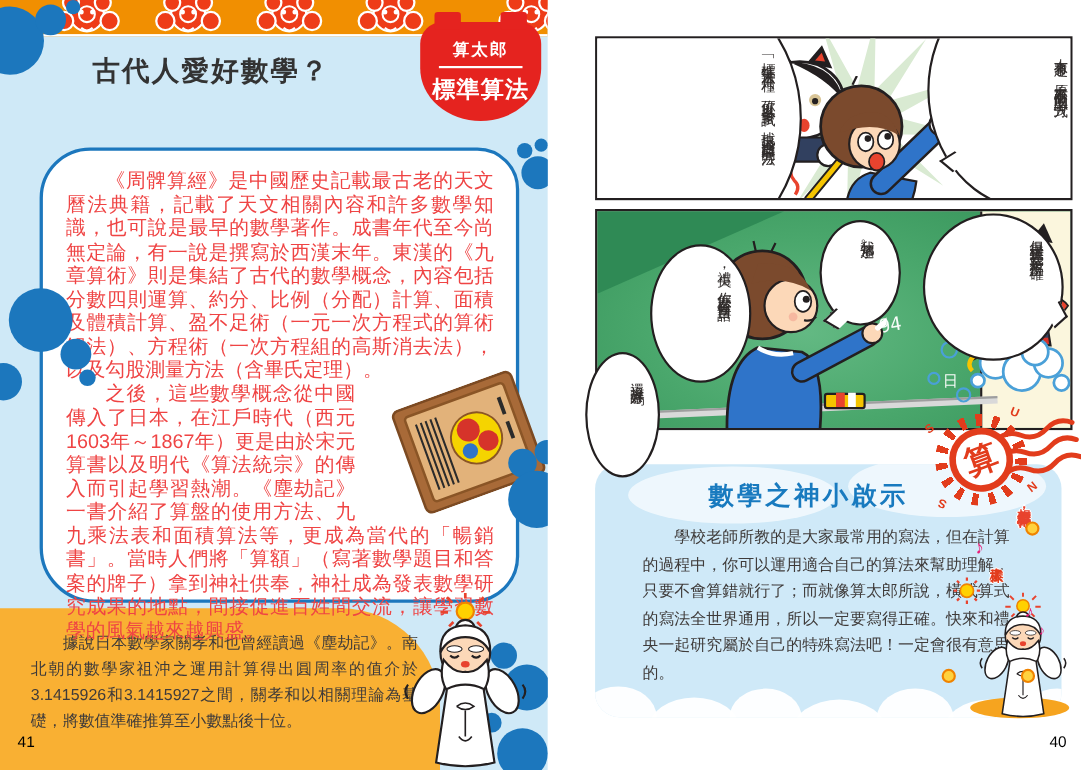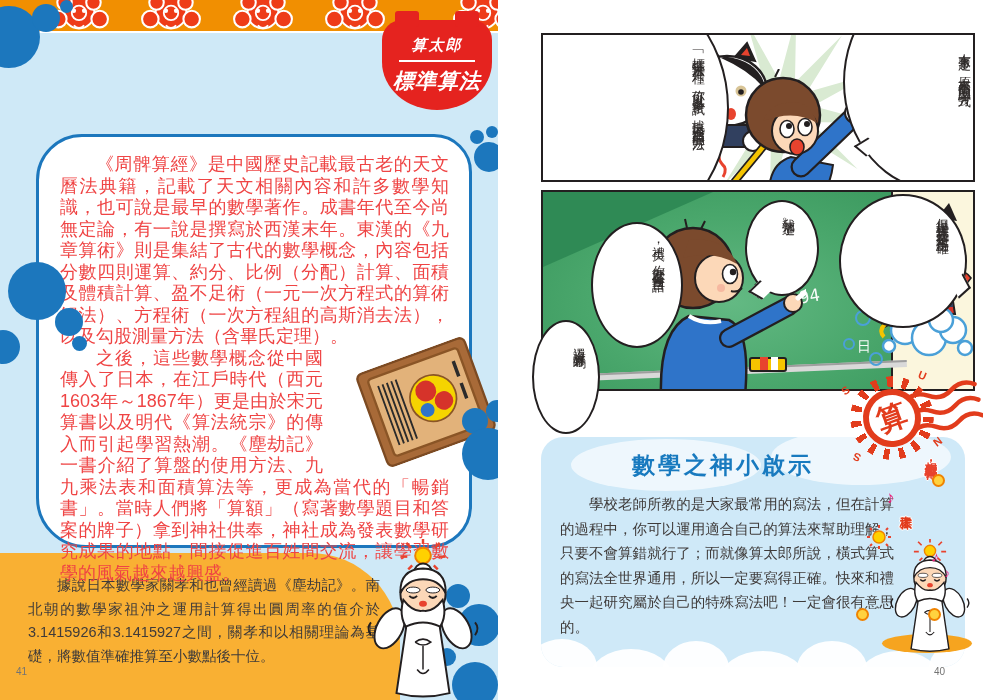--- a/index.html
+++ b/index.html
@@ -7,37 +7,37 @@
   .spread{position:relative;width:983px;height:700px;background:#fff;overflow:hidden;
     font-family:"Liberation Sans",sans-serif;color:#3f3b3a;}
 
   
   .page-left{position:absolute;left:0;top:0;width:498px;height:700px;background:#cfe9f7;overflow:hidden;}
   .band{position:absolute;left:0;top:0;width:498px;height:33px;background:#f18f01;border-bottom:2px solid #fff;}
   .motif{position:absolute;top:-8px;}
   .bcircle{position:absolute;border-radius:50%;background:#1c77bd;}
   .badge{position:absolute;left:382px;top:20px;width:110px;height:90px;background:#e5231f;z-index:6;
     border-radius:20px 20px 55px 55px/20px 20px 48px 48px;display:flex;flex-direction:column;
-    align-items:center;justify-content:center;color:#fff;text-align:center;font-style:italic;}
+    align-items:center;justify-content:center;color:#fff;text-align:center;}
   .badge:before,.badge:after{content:"";position:absolute;top:-9px;width:24px;height:16px;background:#e5231f;border-radius:3px;}
   .badge:before{left:13px;} .badge:after{right:13px;}
   .badge-small{font-size:15px;font-weight:bold;letter-spacing:2px;}
   .badge-rule{width:76px;border-top:2.5px solid #fff;margin:5px 0;}
   .badge-large{font-size:21px;font-weight:bold;letter-spacing:1px;}
   .lp-title{position:absolute;left:84px;top:47px;font-size:25px;font-weight:bold;color:#333;
     line-height:36px;letter-spacing:2px;z-index:2;}
   .main-bubble{position:absolute;left:36px;top:134px;width:436px;height:414px;background:#fff;
     border:3.5px solid #1c77bd;border-radius:46px 38px 42px 50px;padding:17px 20px 10px 21px;z-index:3;}
   .bp{font-size:18px;line-height:21.5px;text-indent:2em;text-align:justify;color:#ef4444;}
   .plaque-float{float:right;width:118px;height:100px;margin:4px 0 4px 8px;}
   .plaque-rot{transform:rotate(-20deg);}
   .yellow-blob{position:absolute;left:0;top:553px;width:400px;height:147px;background:#f9b033;
     border-radius:0 90px 0 0;z-index:2;padding:21px 12px 0 28px;}
   .footnote{font-size:14.5px;line-height:23.5px;text-indent:2em;text-align:justify;width:352px;color:#3f3b3a;}
-  .pagenum{position:absolute;font-size:10px;color:#737373;z-index:9;}
+  .pagenum{position:absolute;font-size:14px;color:#000000;z-index:9;}
   .god-left{position:absolute;left:364px;top:538px;z-index:4;}
 
   
   .page-right{position:absolute;left:498px;top:0;width:485px;height:700px;background:#fff;}
   .panel{position:absolute;left:43px;width:434px;border:2.5px solid #231f20;background:#fff;}
   .panel1{top:33px;height:149px;overflow:hidden;}
   .panel2{top:190px;height:201px;overflow:hidden;
     background:radial-gradient(ellipse 240px 140px at 190px 110px,#63b983 0,#4aa76c 60%,#3d9a60 100%);}
   .dark-corner{position:absolute;left:0;top:0;width:170px;height:75px;
     background:#2f8a55;clip-path:polygon(0 0,100% 0,0 100%);}
@@ -50,22 +50,22 @@
   .chalkbox:after{content:"";position:absolute;left:20px;top:-2px;width:7px;height:13px;background:#fff;}
   .chalk-num{position:absolute;left:246px;top:95px;color:rgba(255,255,255,.95);font-size:17px;
     transform:rotate(-10deg);font-family:"DejaVu Sans Mono",monospace;z-index:2;}
   .chalk-char{position:absolute;left:314px;top:146px;color:rgba(255,255,255,.95);font-size:14px;z-index:2;}
   .bubble{position:absolute;background:#fff;border:2.5px solid #231f20;border-radius:50%;}
   .vtext{position:absolute;writing-mode:vertical-rl;text-orientation:upright;font-size:13px;
     letter-spacing:2px;line-height:1.35;color:#2f2b2a;font-weight:500;z-index:5;}
   .tail{position:absolute;width:16px;height:16px;background:#fff;z-index:4;}
   .cloud-trail{position:absolute;border:2.5px solid #4aa0d8;border-radius:50%;background:transparent;z-index:1;}
 
-  .tip-box{position:absolute;left:43px;top:437px;width:424px;height:230px;background:#cfe9f8;
-    border-radius:22px;overflow:hidden;z-index:2;}
+  .tip-box{position:absolute;left:43px;top:422px;width:424px;height:230px;background:#cfe9f8;
+    border-radius:22px;overflow:hidden;z-index:2;padding-left:24px;}
   .tip-title{margin:13px 60px 0 0;text-align:center;font-size:23px;font-weight:bold;color:#187abf;letter-spacing:3px;position:relative;z-index:4;}
   .tip-body{position:relative;z-index:4;margin:11px 0 0 19px;width:334px;font-size:14.5px;
     line-height:24.5px;text-indent:2em;text-align:justify;color:#3f3b3a;}
   .cloud{position:absolute;background:rgba(255,255,255,.95);border-radius:50%;z-index:1;}
   .cloud.soft{background:rgba(255,255,255,.65);}
 
   .stamp{position:absolute;left:352px;top:376px;width:84px;height:84px;z-index:8;transform:rotate(-8deg);}
   .stamp-teeth{position:absolute;left:0;top:0;width:84px;height:84px;border-radius:50%;
     background:repeating-conic-gradient(#e23c1c 0 9deg,transparent 9deg 24deg);
     -webkit-mask:radial-gradient(circle,transparent 0 31px,#000 31px 42px,transparent 42px);
@@ -169,21 +169,21 @@
     <div class="bcircle" style="left:438px;top:648px;width:18px;height:18px;z-index:3"></div>
     <div class="bcircle" style="left:452px;top:662px;width:46px;height:46px;z-index:3"></div>
 
     <div class="badge">
       <div class="badge-small">算太郎</div>
       <div class="badge-rule"></div>
       <div class="badge-large">標準算法</div>
     </div>
 
     <h1 class="lp-title">
-      <br>
+      <span>古代人愛好數學？</span><br>
     </h1>
 
     <div class="main-bubble">
       <p class="bp"><span>《周髀算經》是中國歷史記載最古老的天文曆法典籍，記載了天文相關內容和許多數學知識，也可說是最早的數學著作。成書年代至今尚無定論，有一說是撰寫於西漢末年。東漢的《九章算術》則是集結了古代的數學概念，內容包括分數四則運算、約分、比例（分配）計算、面積及體積計算、盈不足術（一元一次方程式的算術解法）、方程術（一次方程組的高斯消去法），以及勾股測量方法（含畢氏定理）。</span></p>
       <p class="bp"><span class="plaque-float"><svg class="plaque-rot" width="118" height="100" viewBox="0 0 100 86">
             <rect x="1" y="1" width="98" height="84" rx="5" fill="#a86a38" stroke="#7c4a22" stroke-width="2"></rect>
             <rect x="9" y="8" width="82" height="70" rx="3" fill="#e2b27a" stroke="#8a5526" stroke-width="2"></rect>
             <g stroke="#2b2b2b" stroke-width="1.6">
               <path d="M16 16 v54 M20 16 v54 M24 16 v54 M28 16 v54 M32 16 v54"></path>
             </g>
@@ -387,15 +387,15 @@
           <path d="M20 6 l2 -2"></path>
           <path d="M6 20 l-2 2"></path>
           <path d="M20 20 l2 2"></path>
         </g>
     </svg>
     <div class="ground"></div>
     <svg class="god-tip" width="84" height="116" viewBox="0 0 120 165">
         <use href="#god-symbol"></use>
       </svg>
 
-    <div class="pagenum" style="left:436px;top:666px">40</div>
+    <div class="pagenum" style="left:456px;top:666px">40</div>
   </div>
 </div>
 
 </body></html>

